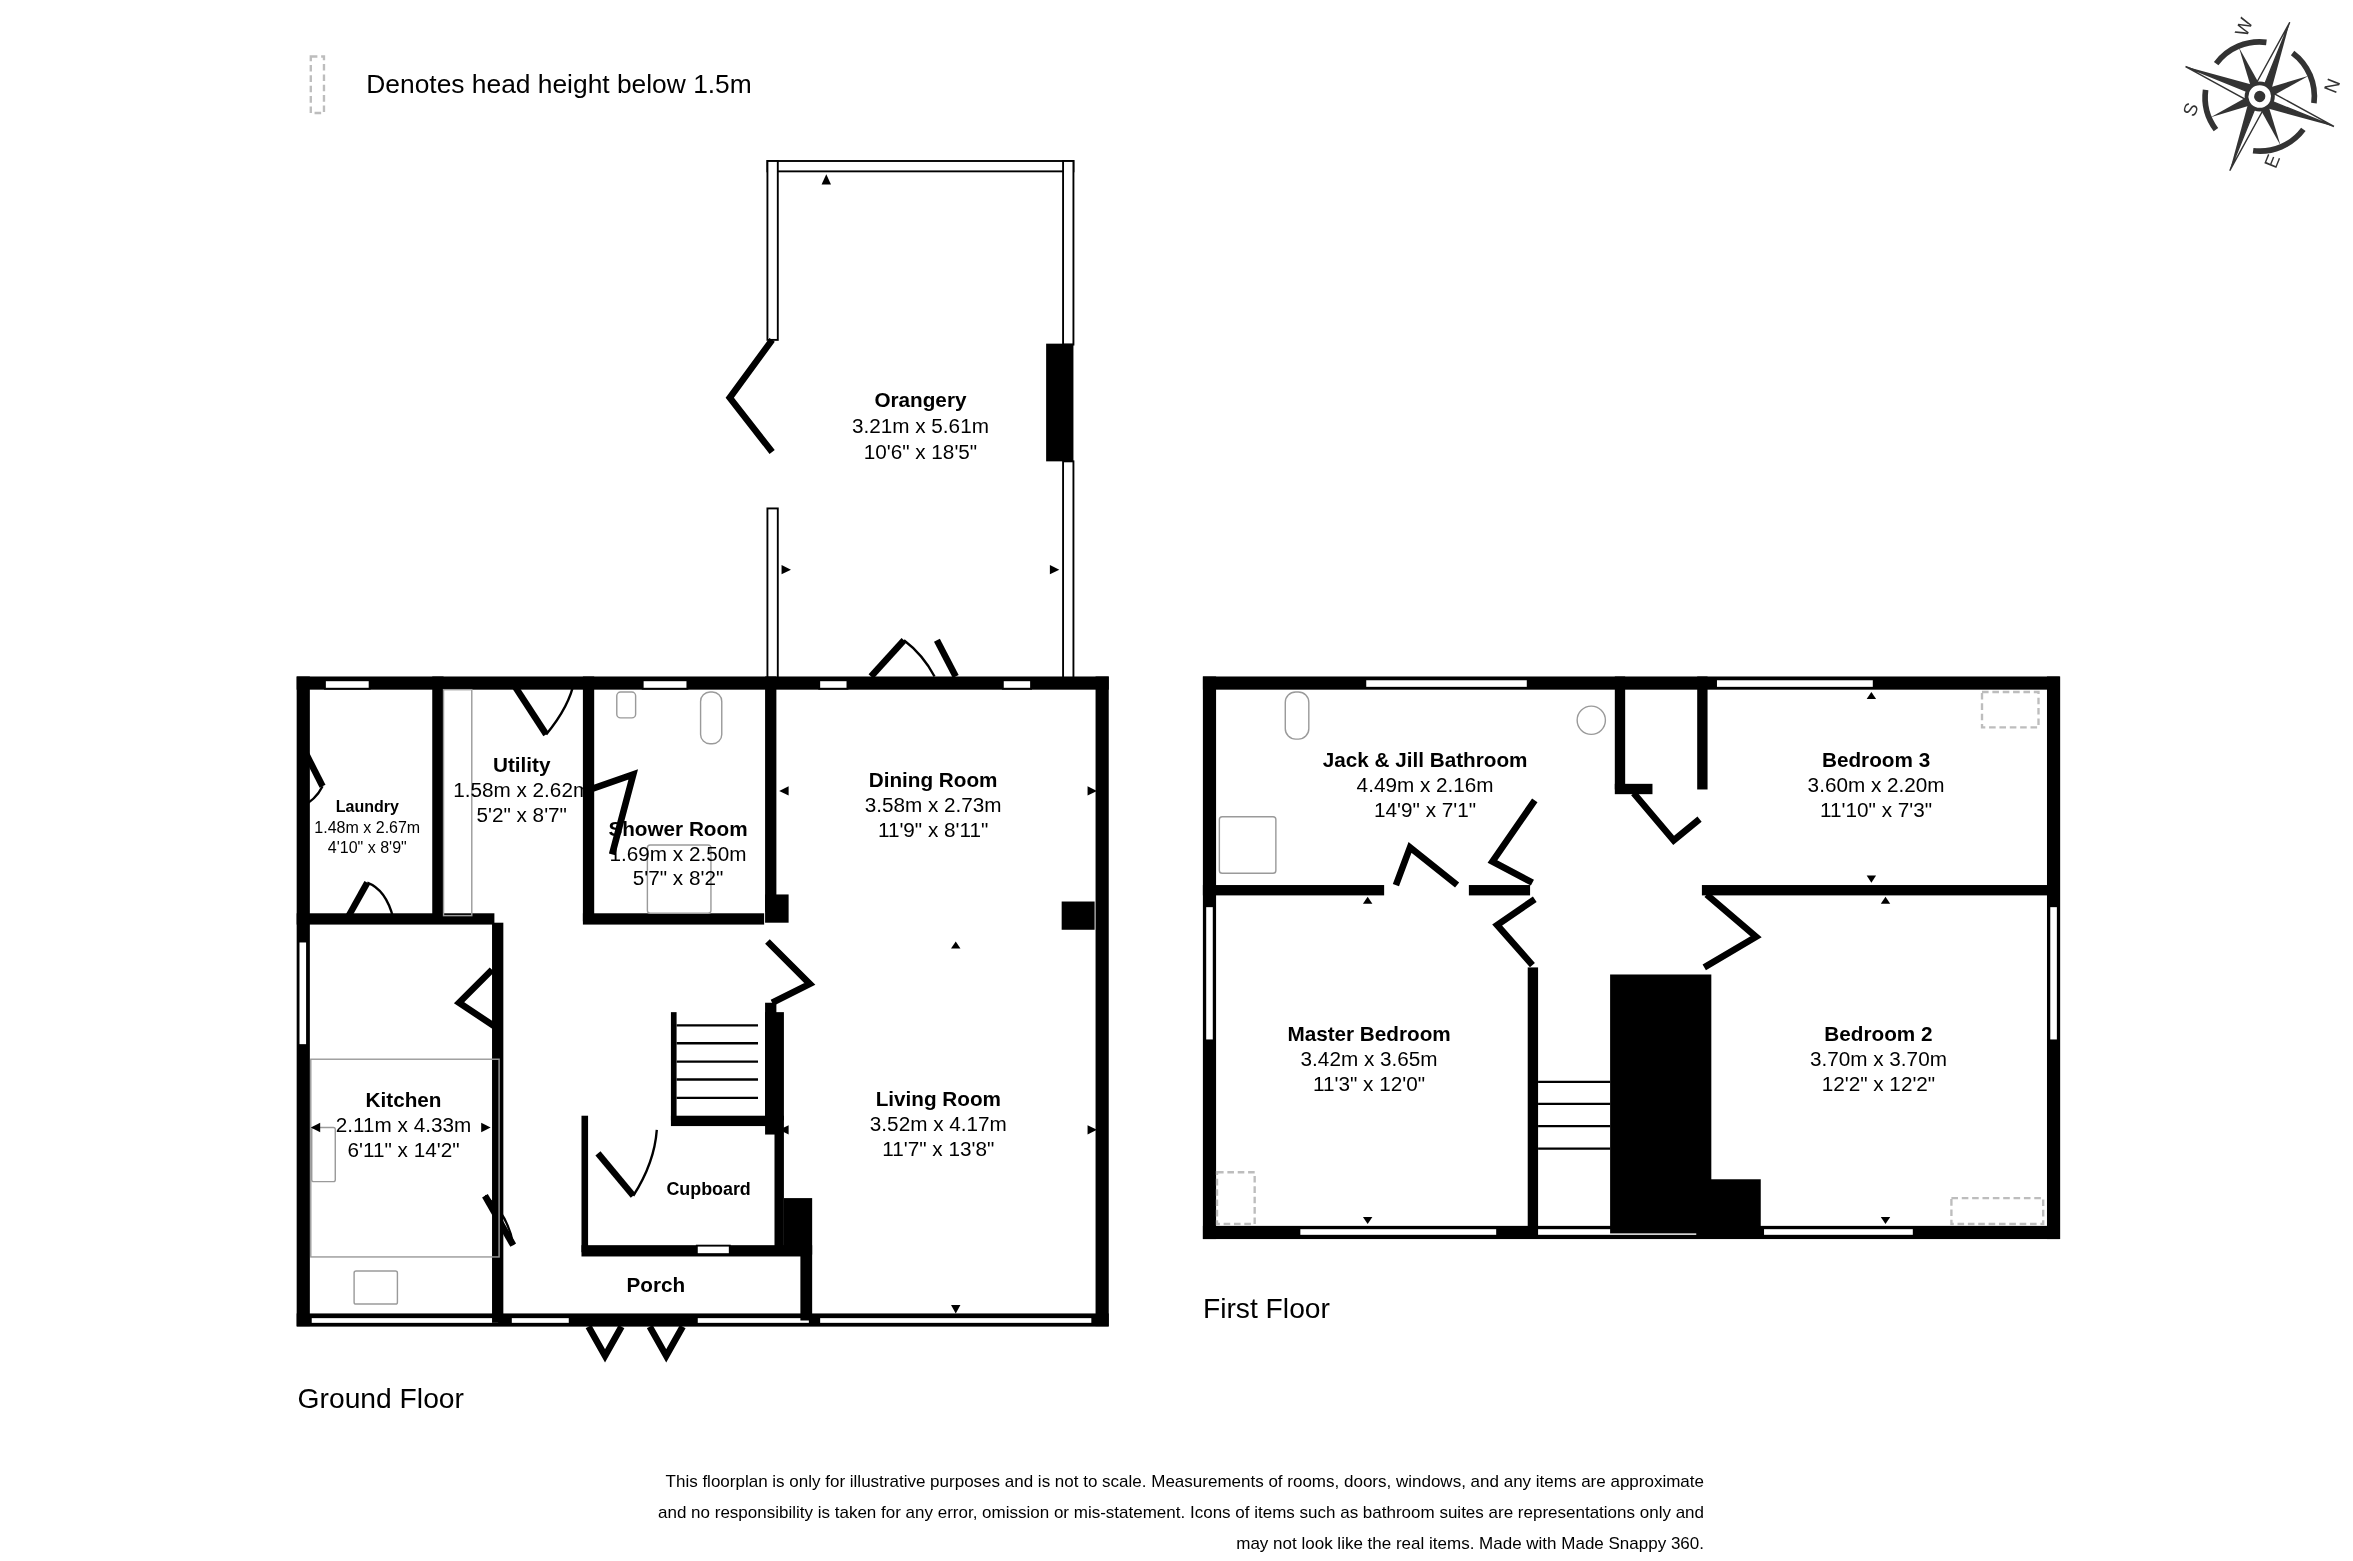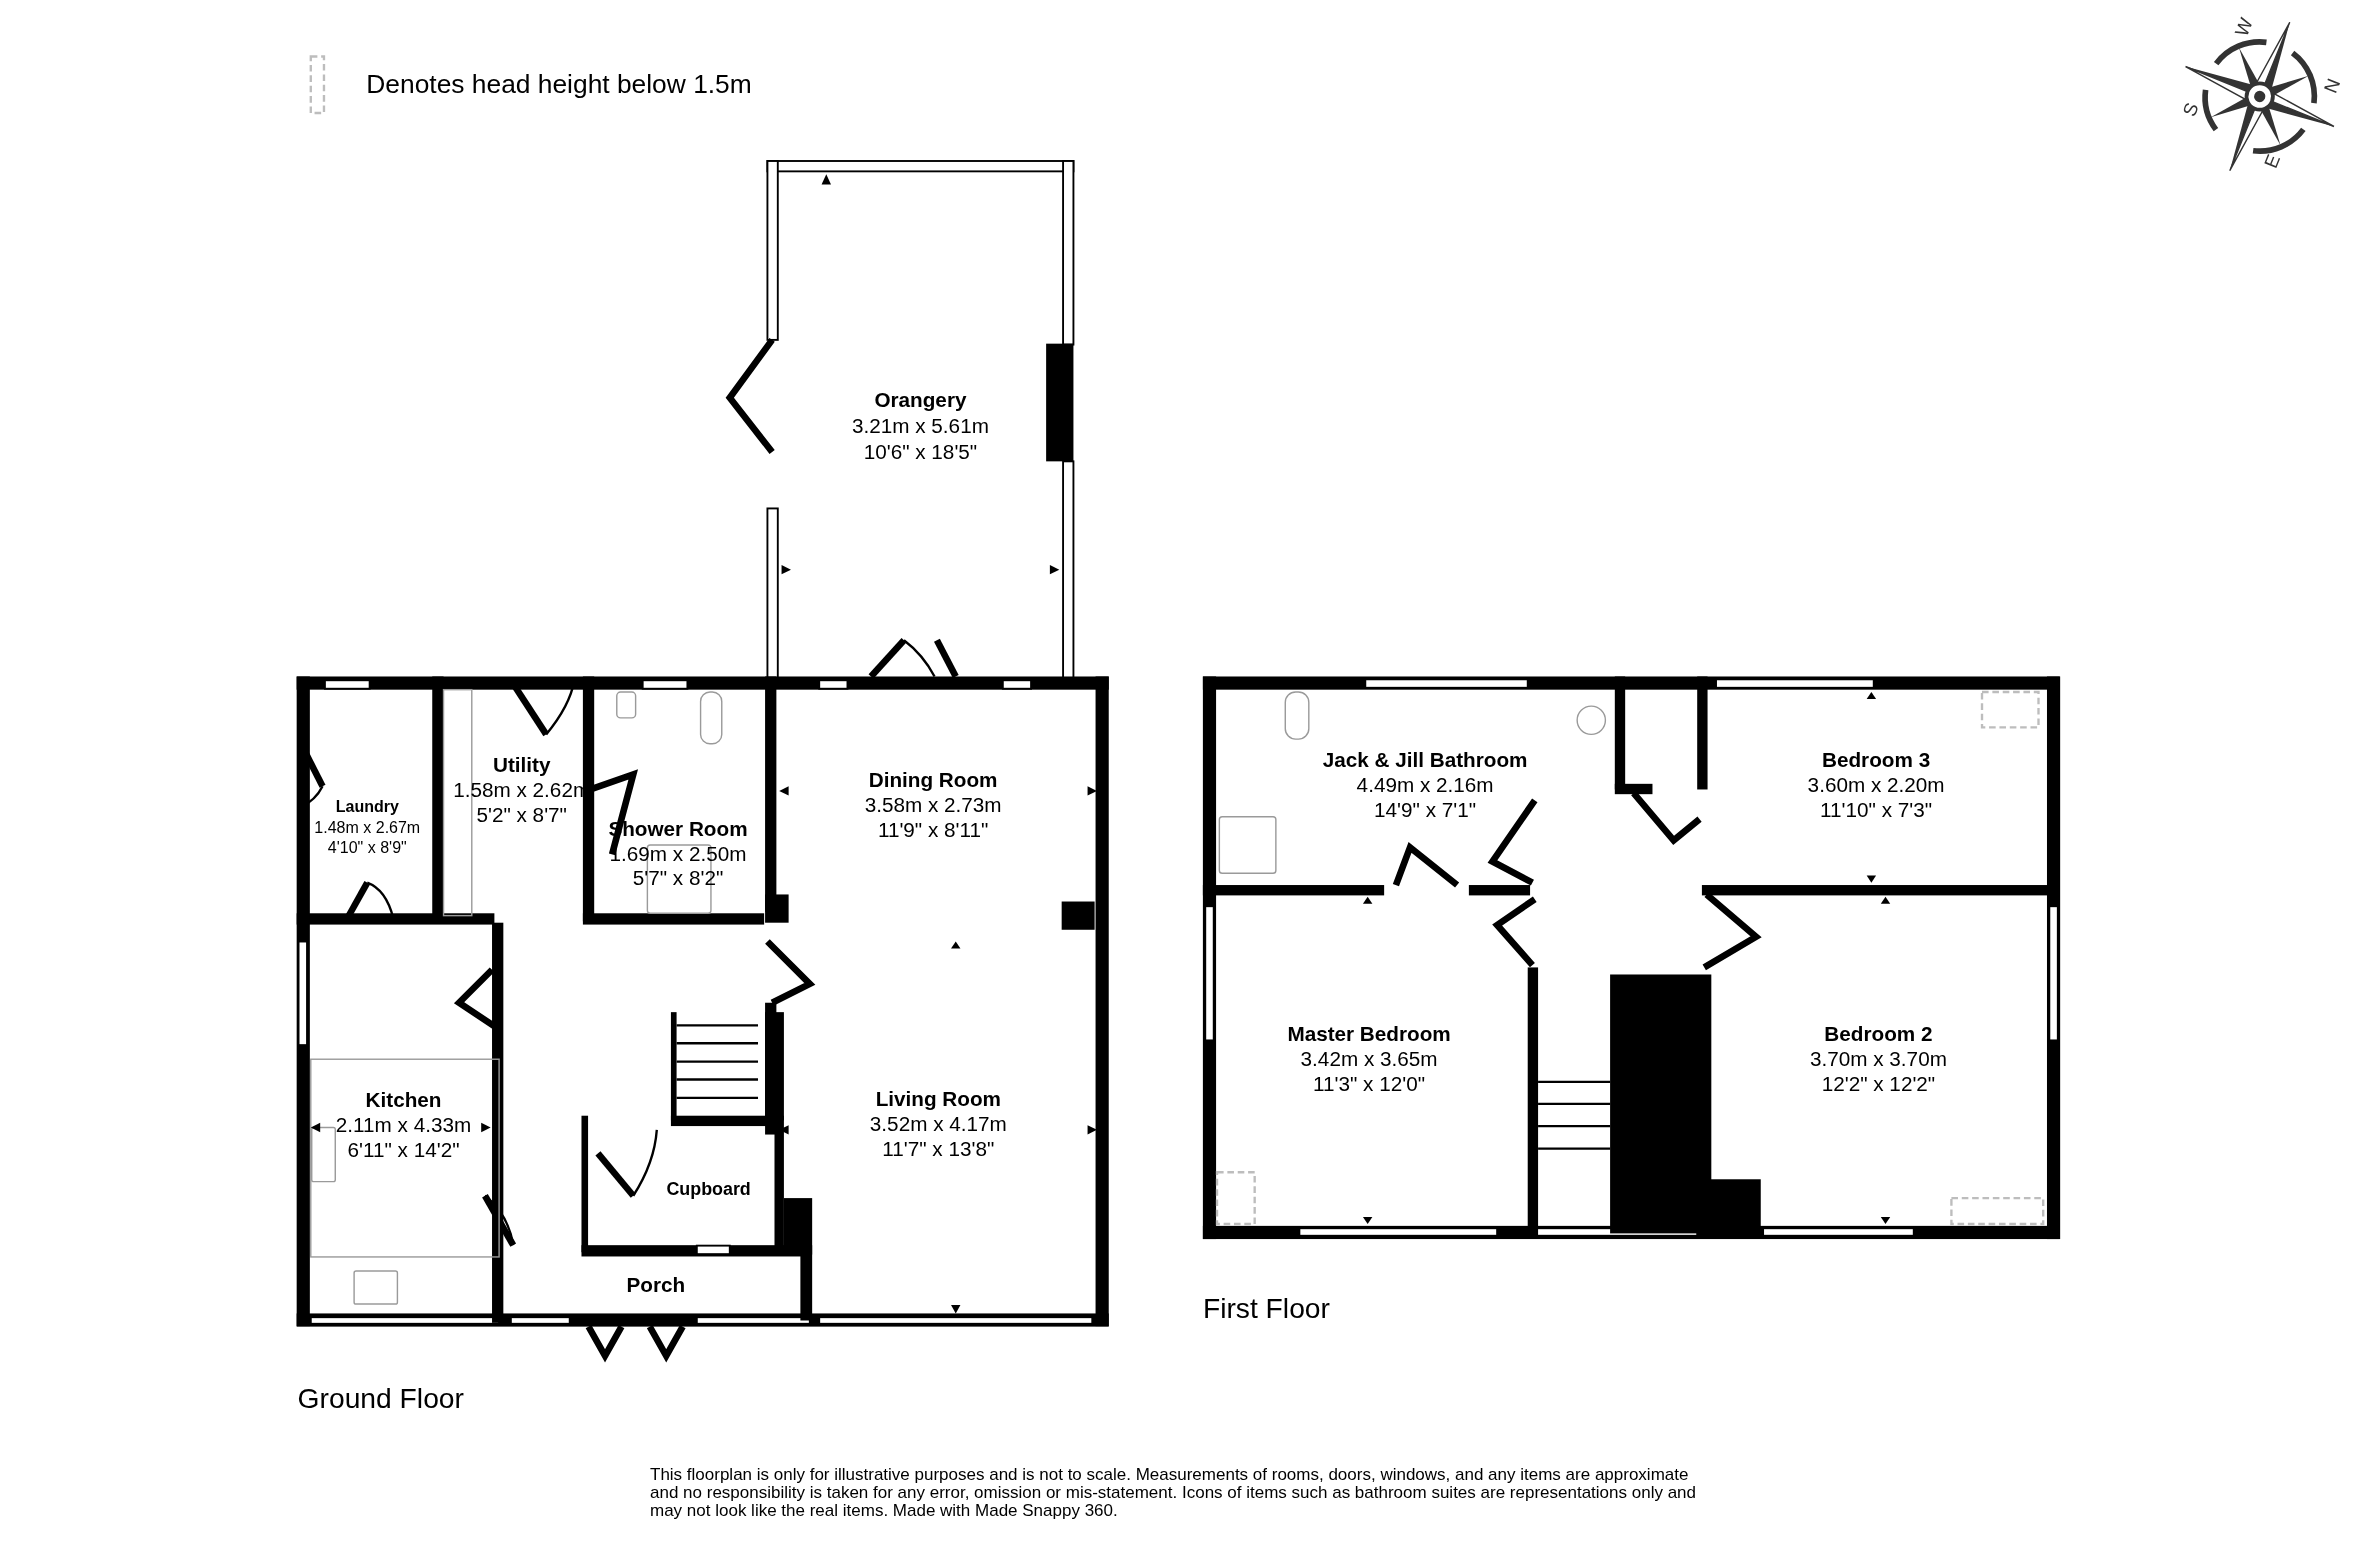--- a/index.html
+++ b/index.html
@@ -11,21 +11,21 @@
   .fixture { fill: none; stroke: #9a9a9a; stroke-width: 3; }
   .door { stroke: #000; stroke-width: 14; fill: none; }
   .swing { stroke: #000; stroke-width: 5; fill: none; }
   .arrow { fill: #000; }
   .room-name { font-family: "Liberation Sans", sans-serif; font-weight: bold; text-anchor: middle; fill: #000; }
   .room-dim { font-family: "Liberation Sans", sans-serif; text-anchor: middle; fill: #000; }
   .floor-label { font-family: "Liberation Sans", sans-serif; font-size: 60px; fill: #000; }
   .legend-text { font-family: "Liberation Sans", sans-serif; font-size: 56px; fill: #000; }
   .legend-box { fill: none; stroke: #bdbdbd; stroke-width: 5; stroke-dasharray: 14 8; }
   .disclaimer { position: absolute; left: 650px; top: 1466px; width: 1054px;
-                text-align: left; font-size: 17px; line-height: 18px; }
+                text-align: right; font-size: 17px; line-height: 31px; }
   .compass-letter { font-family: "Liberation Sans", sans-serif; font-size: 40px; fill: #333; text-anchor: middle; }
 </style>
 </head>
 <body>
 
 <svg id="plan" width="2354" height="1562" viewBox="0 0 5000 3318" xmlns="http://www.w3.org/2000/svg">
 
   <g>
     <rect class="legend-box" x="660" y="120" width="28" height="120"></rect>
     <text class="legend-text" x="778" y="198">Denotes head height below 1.5m</text>

